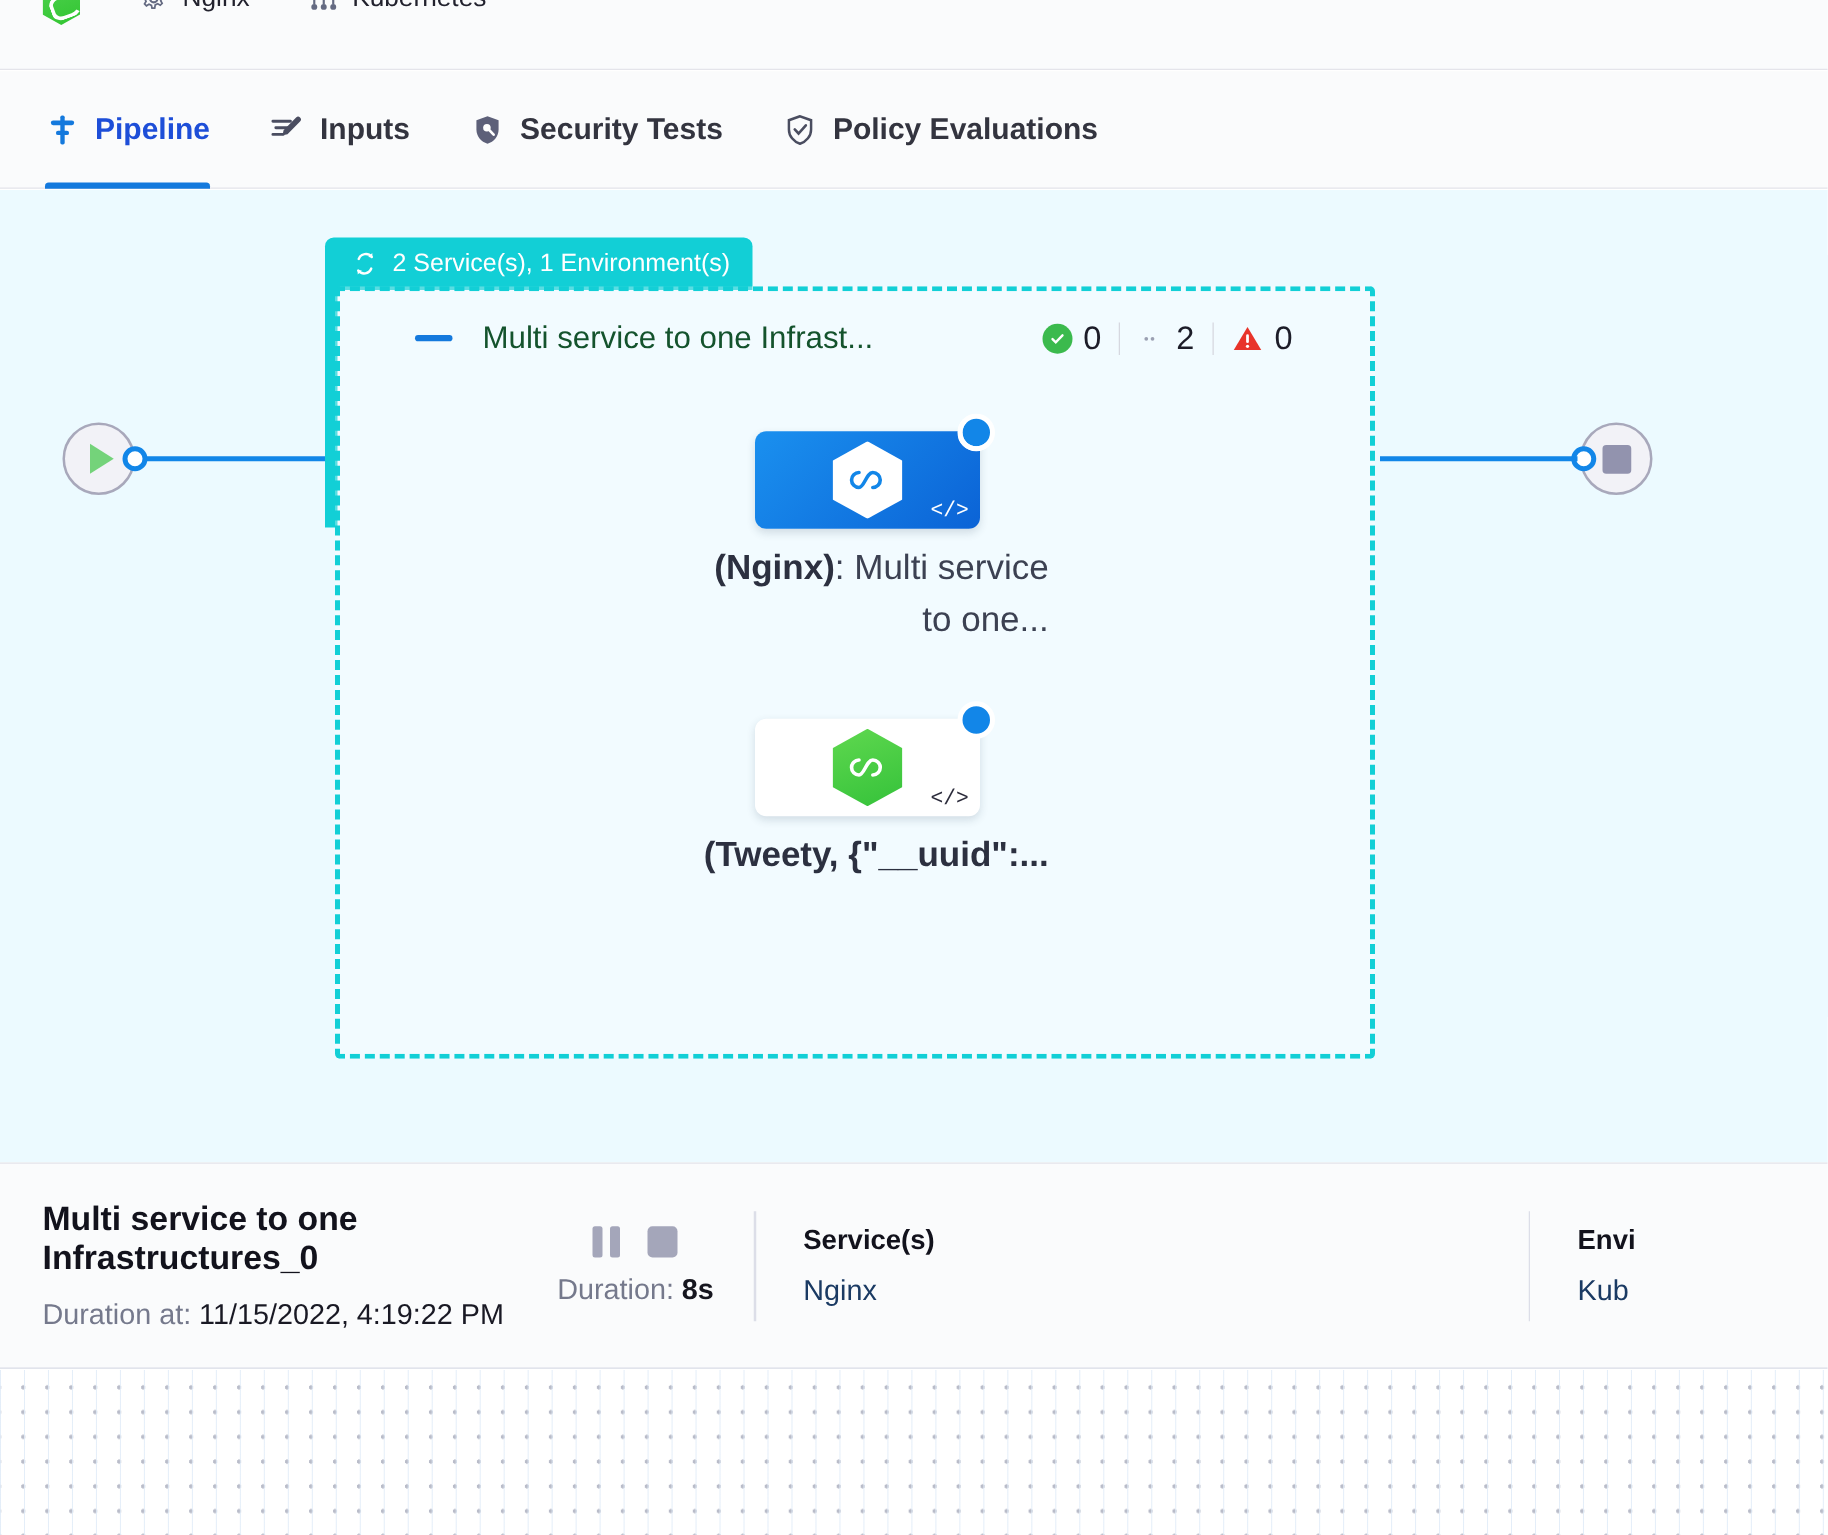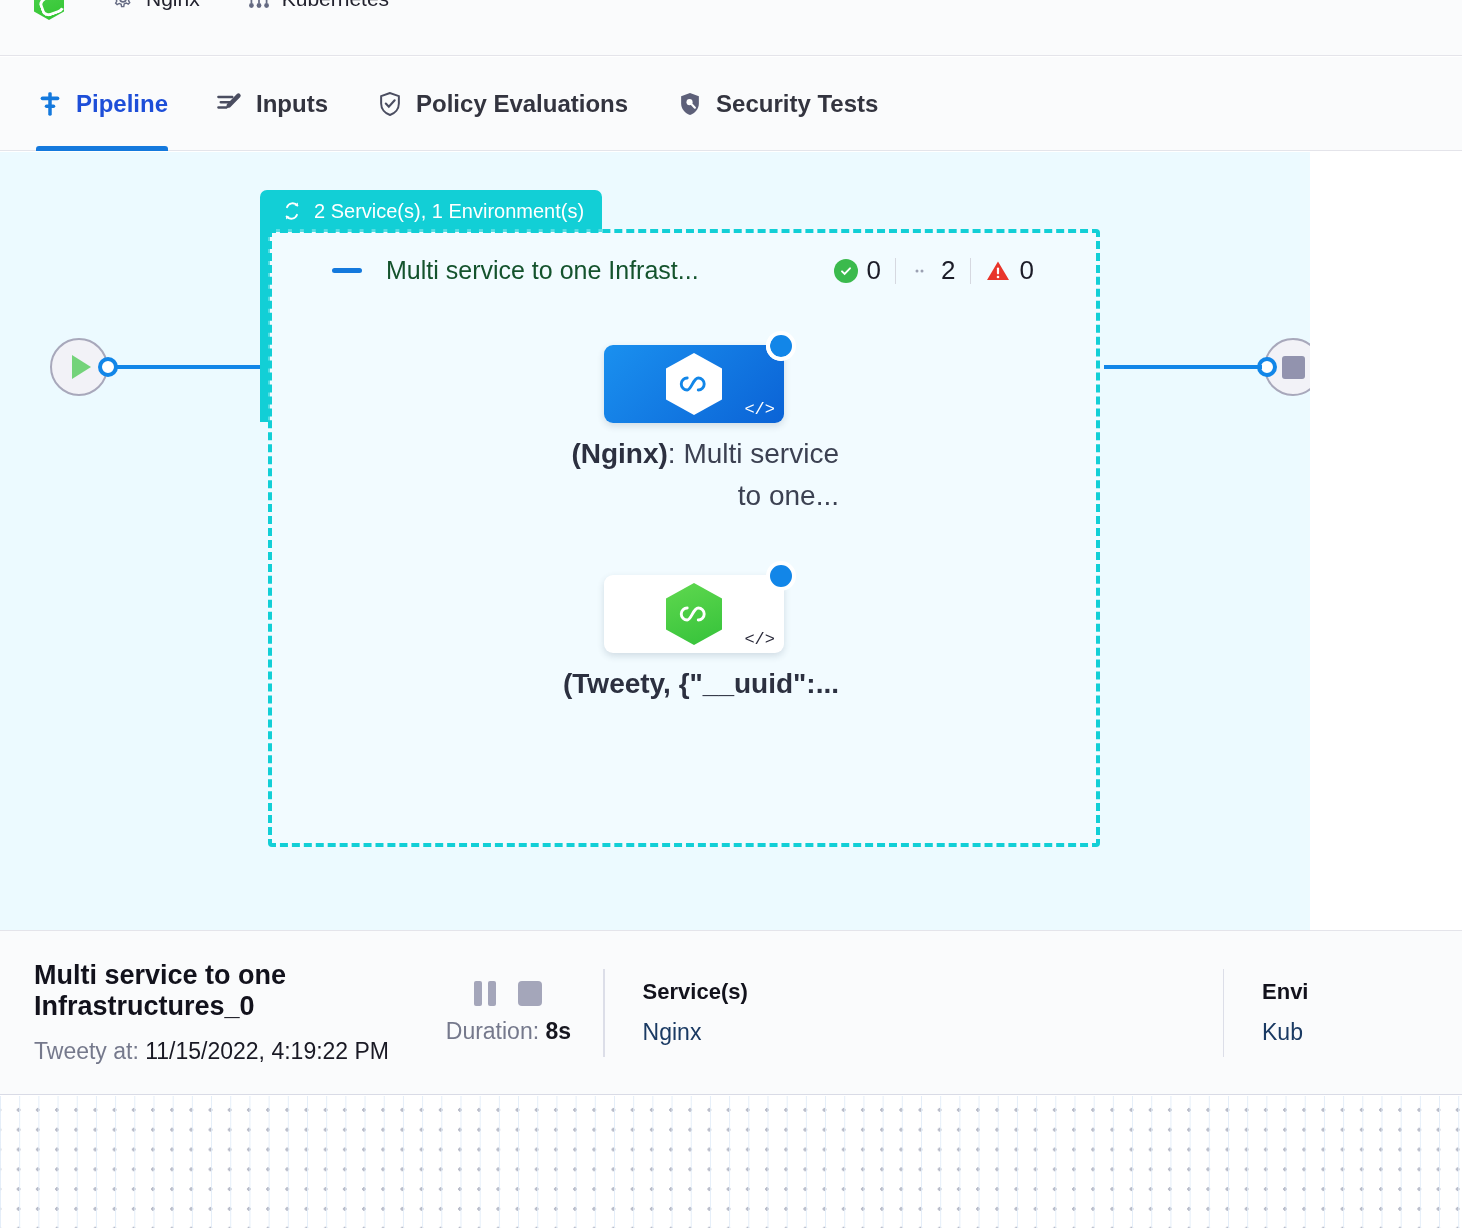--- a/index.html
+++ b/index.html
@@ -64,21 +64,21 @@
   }
   .tab.active { color: #1d4ed8; }
   .tab.active::after {
     content:""; position:absolute; left:0; right:0; bottom:0;
     height:5px; background:#1479dd; border-radius:3px 3px 0 0;
   }
 
   
   .canvas {
     position: absolute; top: 152px; left: 0;
-    width: 1310px; height: 778px;
+    width: 1462px; height: 778px;
     background: #ecfaff;
     overflow: hidden;
   }
 
   
   .endpoint {
     position: absolute;
     width: 58px; height: 58px; border-radius: 50%;
     background: #f2f2f7; border: 2px solid #a8a8bb;
     display: flex; align-items: center; justify-content: center;
@@ -284,33 +284,33 @@
   <div class="tab">
     <svg class="ic" width="28" height="28" viewBox="0 0 24 24">
       <path d="M2 6h12M4 10.5h9M2 15h7" stroke="#4a4d60" stroke-width="2" stroke-linecap="round"></path>
       <path d="M20.6 3.4a2 2 0 0 1 0 2.8L12 14.9l-3.4.7.7-3.4 8.6-8.8a2 2 0 0 1 2.7 0z" fill="#4a4d60"></path>
     </svg>
     <span>Inputs</span>
   </div>
 
   <div class="tab">
     <svg class="ic" width="28" height="28" viewBox="0 0 24 24">
-      <path d="M12 2.6 4.4 5.3v6.3c0 4.6 3.2 8.4 7.6 9.8 4.4-1.4 7.6-5.2 7.6-9.8V5.3z" fill="none" stroke="#4a4d60" stroke-width="1.7"></path>
-      <path d="M8.4 11.6l2.6 2.8 5-5.6" fill="none" stroke="#4a4d60" stroke-width="1.8" stroke-linecap="round"></path>
-    </svg>
-    <span>Policy Evaluations</span>
-  </div>
-
-  <div class="tab">
-    <svg class="ic" width="28" height="28" viewBox="0 0 24 24">
       <path d="M12 2.6 4.4 5.3v6.3c0 4.6 3.2 8.4 7.6 9.8 4.4-1.4 7.6-5.2 7.6-9.8V5.3z" fill="#5d6079"></path>
       <circle cx="11.6" cy="10.4" r="2.6" fill="#ffffff"></circle>
       <path d="M13.6 12.4l2.6 2.8" stroke="#ffffff" stroke-width="1.8" stroke-linecap="round"></path>
     </svg>
     <span>Security Tests</span>
+  </div>
+
+  <div class="tab">
+    <svg class="ic" width="28" height="28" viewBox="0 0 24 24">
+      <path d="M12 2.6 4.4 5.3v6.3c0 4.6 3.2 8.4 7.6 9.8 4.4-1.4 7.6-5.2 7.6-9.8V5.3z" fill="none" stroke="#4a4d60" stroke-width="1.7"></path>
+      <path d="M8.4 11.6l2.6 2.8 5-5.6" fill="none" stroke="#4a4d60" stroke-width="1.8" stroke-linecap="round"></path>
+    </svg>
+    <span>Policy Evaluations</span>
   </div>
 </div>
 
 <div class="canvas">
 
   <div class="endpoint" style="left:50px; top:186px;">
     <span class="play-tri"></span>
   </div>
   <span class="port" style="left:98px; top:205px;"></span>
   <span class="wire" style="left:117px; top:213px; width:152px;"></span>
@@ -402,21 +402,21 @@
 
     </div>
   </div>
 </div>
 
 <div class="infopanel">
 
   <div class="info-main">
     <div class="info-title">Multi service to one Infrastructures_0</div>
     <div class="info-sub">
-      <span class="muted">Tweety at:</span>
+      <span class="muted">Duration at:</span>
       <span>11/15/2022, 4:19:22 PM</span>
     </div>
   </div>
 
   <div class="info-duration">
     <div class="ctrl-row">
       <span class="pause-ic"></span>
       <span class="stop-ic"></span>
     </div>
     <div class="dur-text">

